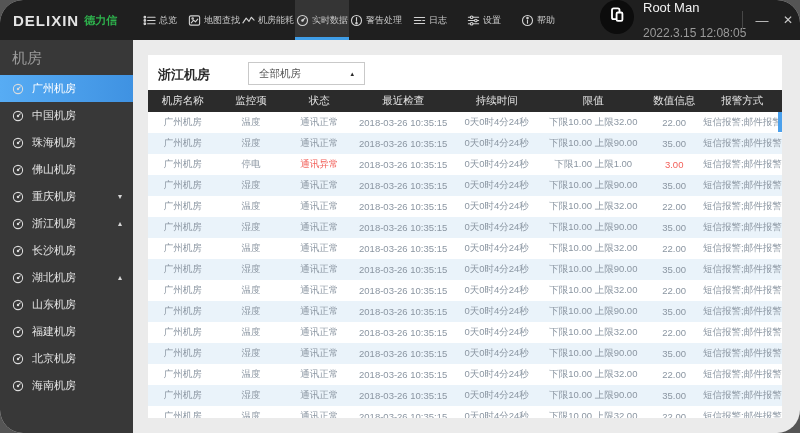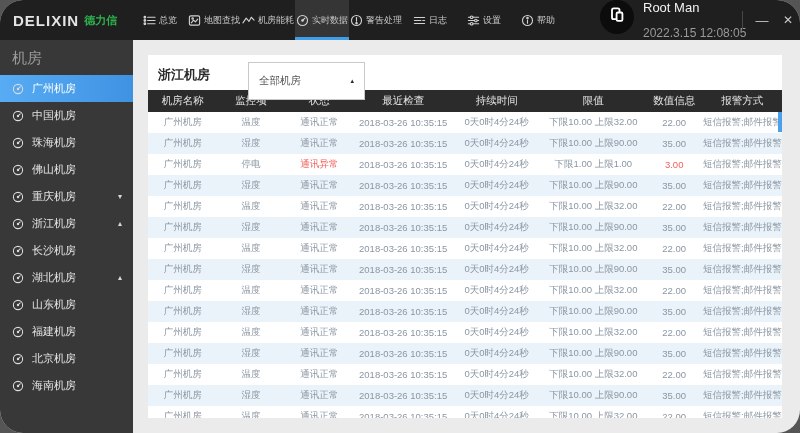--- a/index.html
+++ b/index.html
@@ -38,21 +38,21 @@
   .sb-item { position:relative; height:27px; display:flex; align-items:center; gap:8px;
              padding-left:12px; color:#e3e3e3; font-size:11px; cursor:pointer; }
   .sb-item.active { background:linear-gradient(90deg,#57acf4,#3f92e2); color:#fff; }
   .sb-ic { height:12px; color:#dcdcdc; }
   .sb-ic svg { width:12px; height:12px; display:block; }
   .sb-caret { position:absolute; right:11px; font-size:8px; color:#d8d8d8; }
   
   .card { position:absolute; left:148px; top:55px; width:634px; height:363px; background:#fff; overflow:hidden; }
   .card-top { position:relative; height:35px; }
   .card-title { position:absolute; left:10px; top:11px; font-size:13px; font-weight:bold; color:#2b2b2b; }
-  .dropdown { position:absolute; left:100px; top:7px; width:117px; height:38px; border:1px solid #c9c9c9;
+  .dropdown { position:absolute; left:100px; top:7px; width:117px; height:23px; border:1px solid #c9c9c9;
               background:#fff; display:flex; align-items:center; justify-content:space-between;
               padding:0 10px; cursor:pointer; }
   .dd-value { font-size:10.5px; color:#555; }
   .dd-caret { font-size:7px; color:#2b2b2b; }
   table { width:100%; border-collapse:collapse; table-layout:fixed; }
   thead th { background:#2b2b2b; color:#e3e3e3; font-size:10.5px; font-weight:normal; height:22px;
              text-align:center; white-space:nowrap; overflow:hidden; }
   tbody td { height:21px; font-size:9.5px; color:#8b96a2; text-align:center; white-space:nowrap;
              overflow:hidden; padding:0; }
   tbody tr.alt { background:#eaf3fa; }

